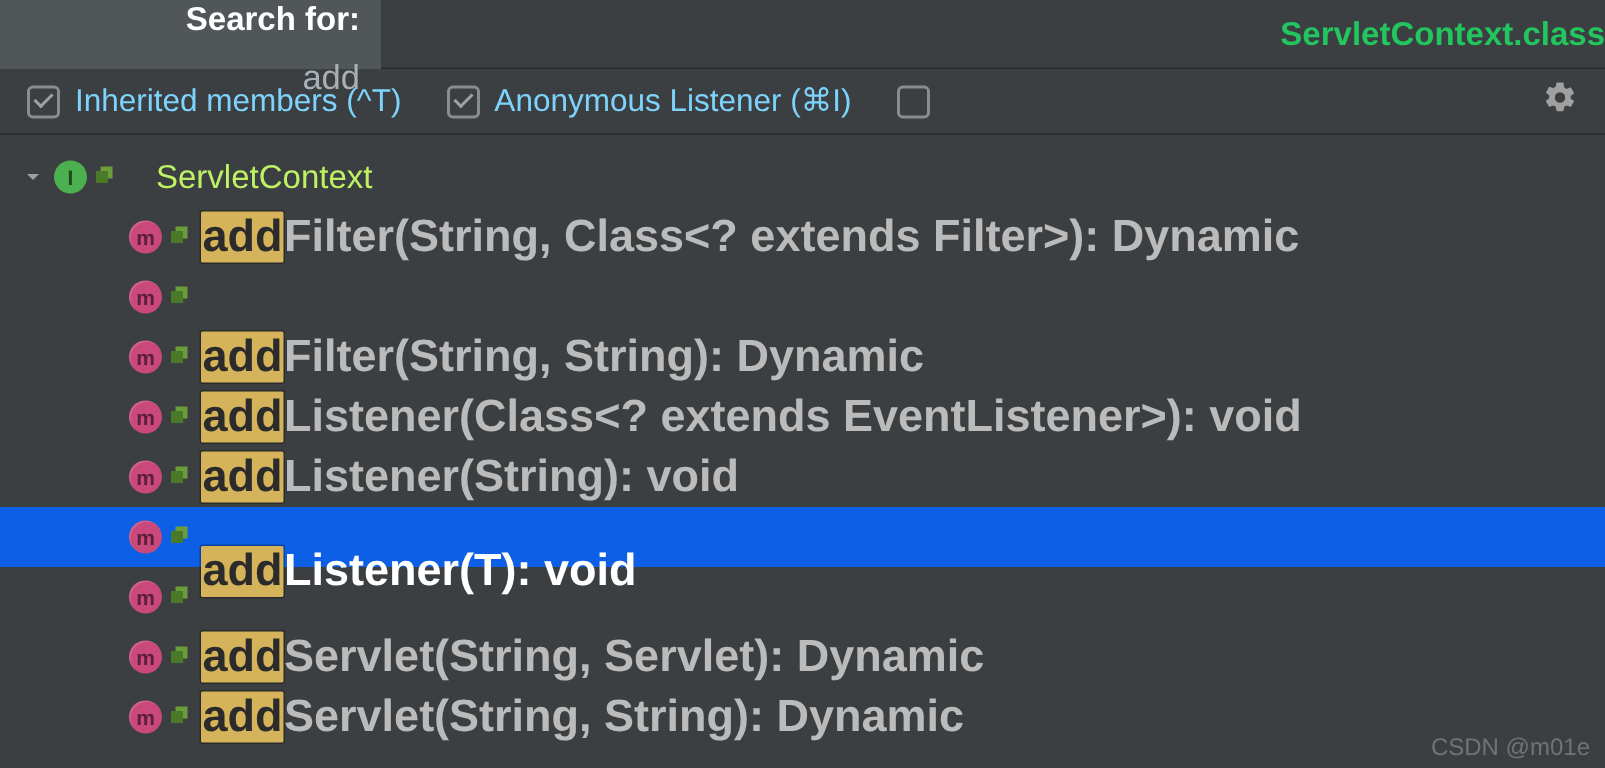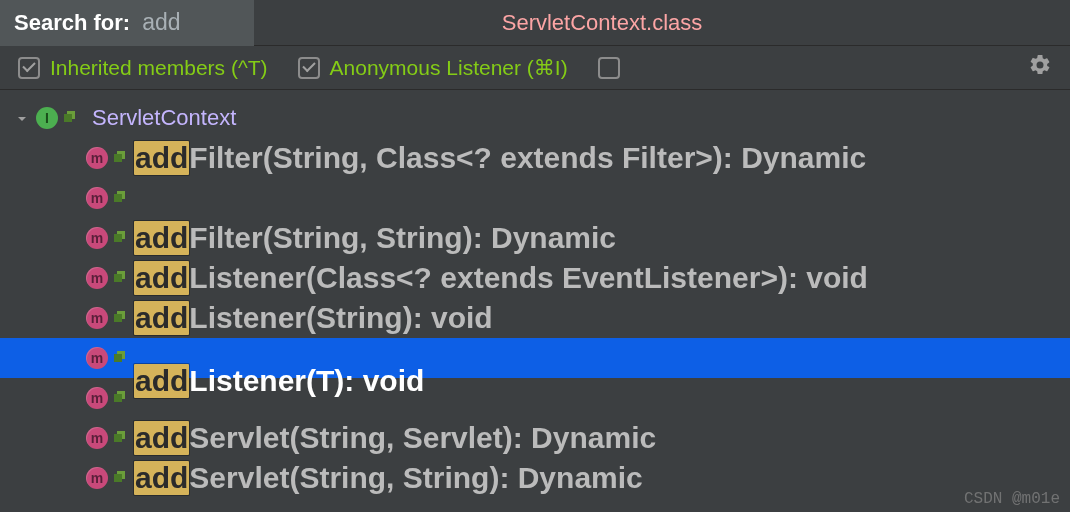--- a/index.html
+++ b/index.html
@@ -15,52 +15,54 @@
     .titlebar {
       display: flex;
       height: 46px;
       border-bottom: 1px solid #2b2b2b;
       align-items: center;
     }
     .search-box {
       background: #515658;
       height: 46px;
       display: flex;
-      align-items: center;
+      align-items: flex-end;
       padding: 0 14px;
       gap: 12px;
       min-width: 254px;
+      flex-direction: column;
     }
     .search-label { color: #ffffff; font-weight: 600; font-size: 22px; }
     .search-query { color: #a8b0b5; font-size: 23px; }
     .title-center {
       flex: 1;
-      text-align: center;
-      color: #fca5a5;
+      text-align: right;
+      color: #22c55e;
       font-size: 22px;
       margin-left: -120px;
+      font-weight: bold;
     }
     .options-bar {
       display: flex;
       align-items: center;
       height: 44px;
       padding: 0 18px;
       gap: 30px;
       border-bottom: 1px solid #2b2b2b;
     }
     .checkbox-group { display: flex; align-items: center; gap: 10px; }
     .cbox {
       width: 22px; height: 22px;
       border: 2px solid #8c8c8c;
       border-radius: 4px;
       display: inline-flex;
       align-items: center; justify-content: center;
     }
     .cbox .tick { width: 12px; height: 7px; border-left: 2.5px solid #a0a0a0; border-bottom: 2.5px solid #a0a0a0; transform: rotate(-45deg); margin-top: -4px; }
-    .cbox-label { font-size: 21px; color: #84cc16; }
+    .cbox-label { font-size: 21px; color: #7dd3fc; }
     .gear-spacer { margin-left: auto; }
     .gear { color: #a0a0a0; }
     .tree {
       padding-top: 8px;
     }
     .row {
       display: flex;
       align-items: center;
       height: 40px;
       padding-left: 16px;
@@ -103,29 +105,28 @@
     .sig { font-size: 30px; color: #bbbbbb; font-weight: bold; }
     .row.sel .sig { color: #ffffff; margin-top: 46px; }
     .hl {
       display: inline-block;
       background: #d5b35a;
       color: #2b2b2b;
       padding: 0 1px;
       border-radius: 1px;
       box-shadow: 0 0 0 1px rgba(0,0,0,0.3);
     }
-    .root-name { font-size: 22px; color: #c4b5fd; margin-left: 8px;}
+    .root-name { font-size: 22px; color: #bef264; margin-left: 20px;}
     .watermark {
       position: absolute;
       right: 10px;
       bottom: 4px;
       color: #888;
       font-size: 16px;
       opacity: 0.7;
-      font-family: Liberation Mono, monospace;
     }
   </style>
 </head>
 <body>
 
 <div class="titlebar">
   <div class="search-box">
     <span class="search-label">Search for:</span>
     <span class="search-query">add</span>
   </div>

